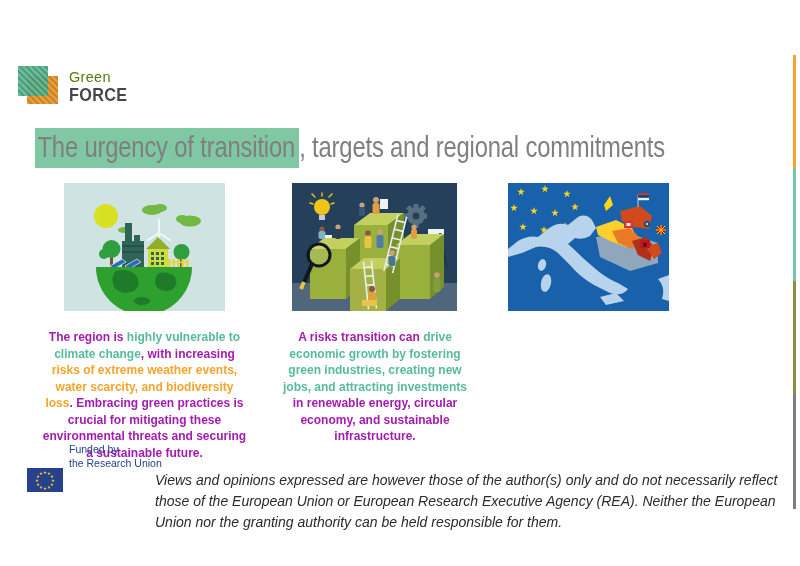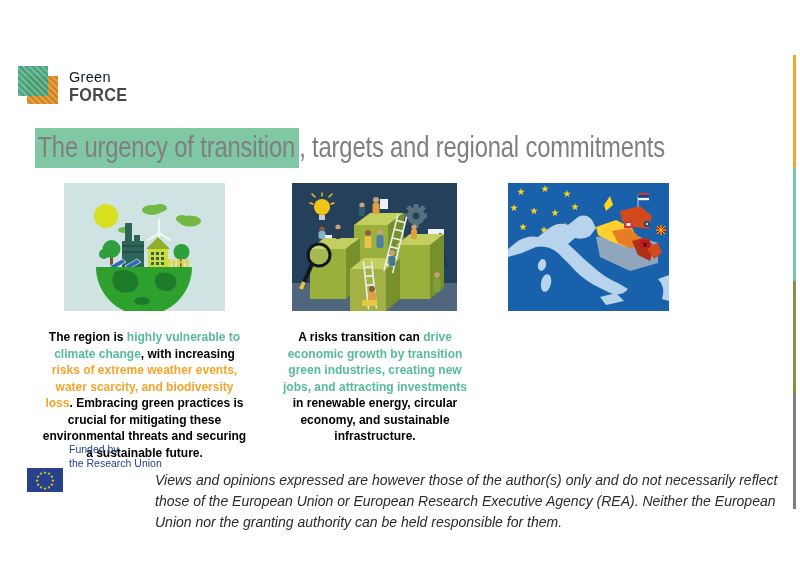--- a/index.html
+++ b/index.html
@@ -9,21 +9,21 @@
   
   .strip{position:absolute;right:4px;width:3px;}
   .strip-orange{top:55px;height:113px;background:#f5a329;}
   .strip-teal{top:168px;height:113px;background:#74c7aa;}
   .strip-olive{top:281px;height:113px;background:#8e8e44;}
   .strip-gray{top:394px;height:115px;background:#7e7e86;}
 
   
   .logo{position:absolute;left:16px;top:64px;display:flex;align-items:center;gap:9px;}
   .logo-text{line-height:1;}
-  .logo-green{font-size:14.5px;color:#0f172a;letter-spacing:.3px;}
+  .logo-green{font-size:14.5px;color:#4d7c0f;letter-spacing:.3px;}
   .logo-force{font-size:18px;font-weight:bold;color:#474747;letter-spacing:.4px;margin-top:1px;
               transform:scaleX(.9);transform-origin:left center;}
 
   
   .title{position:absolute;left:35px;top:131px;font-size:29px;color:#7f7f7f;white-space:nowrap;
          transform:scaleX(.82);transform-origin:left center;letter-spacing:-.2px;}
   .title .hl{background:#80c7a3;padding:3px 5px 5px 3px;}
 
   
   .card{position:absolute;top:183px;width:161px;height:128px;}
@@ -31,21 +31,21 @@
   .card-2{left:292px;width:165px;}
   .card-3{left:508px;}
   .card svg{display:block;width:100%;height:100%;}
 
   
   .coltext{position:absolute;top:329px;text-align:center;font-size:12px;font-weight:bold;
            line-height:1.38;color:#1f1f1f;}
   .coltext-1{left:42px;width:205px;}
   .coltext-2{left:276px;width:198px;}
   .coltext-3{left:492px;width:210px;}
-  .seg-dark{color:#000000;text-align:right;}
+  .seg-dark{color:#a21caf;text-align:right;}
   .seg-teal{color:#57bb9b;}
   .seg-orange{color:#f5a42c;}
 
   
   .eu-flag{position:absolute;left:27px;top:468px;width:36px;height:24px;}
   .funded{position:absolute;left:69px;top:443px;font-size:10.5px;font-weight:normal;
           color:#27428f;line-height:1.3;}
   .disclaimer{position:absolute;left:155px;top:470px;width:636px;font-size:14px;
               font-style:italic;color:#2b2b2b;line-height:1.5;}
 </style>
@@ -310,21 +310,21 @@
             <line x1="148" y1="47" x2="158" y2="47"></line>
           </g>
         <rect x="132" y="57" width="10" height="8" fill="#c6161d"></rect>
         <path d="M135,59 l2,2 l2,-2 l-1,3 l1,2 l-2,-1 l-2,1 l1,-2 z" fill="#111111"></path>
         <path d="M96,22 l6,-9 l3,9 l-7,6 z" fill="#ffd617"></path>
       </g>
     </svg>
   </div>
 
   <div class="coltext coltext-1"><span class="seg-dark">The region is </span><span class="seg-teal">highly vulnerable to climate change</span><span class="seg-dark">, with increasing </span><span class="seg-orange">risks of extreme weather events, water scarcity, and biodiversity loss</span><span class="seg-dark">. Embracing green practices is crucial for mitigating these environmental threats and securing a sustainable future.</span></div>
-  <div class="coltext coltext-2"><span class="seg-dark">A risks transition can </span><span class="seg-teal">drive economic growth by transition green industries, creating new jobs, and attracting investments</span><span class="seg-dark"> in renewable energy, circular economy, and sustainable infrastructure.</span></div>
+  <div class="coltext coltext-2"><span class="seg-dark">A risks transition can </span><span class="seg-teal">drive economic growth by fostering green industries, creating new jobs, and attracting investments</span><span class="seg-dark"> in renewable energy, circular economy, and sustainable infrastructure.</span></div>
 
   <span class="eu-flag">
     <svg viewBox="0 0 36 24" width="36" height="24">
       <rect width="36" height="24" fill="#26418e"></rect>
       <g fill="#f7d117">
         <use href="#star" transform="translate(18,4.5) scale(0.36)"></use>
         <use href="#star" transform="translate(22,5.6) scale(0.36)"></use>
         <use href="#star" transform="translate(24.9,8.5) scale(0.36)"></use>
         <use href="#star" transform="translate(26,12.5) scale(0.36)"></use>
         <use href="#star" transform="translate(24.9,16.5) scale(0.36)"></use>

